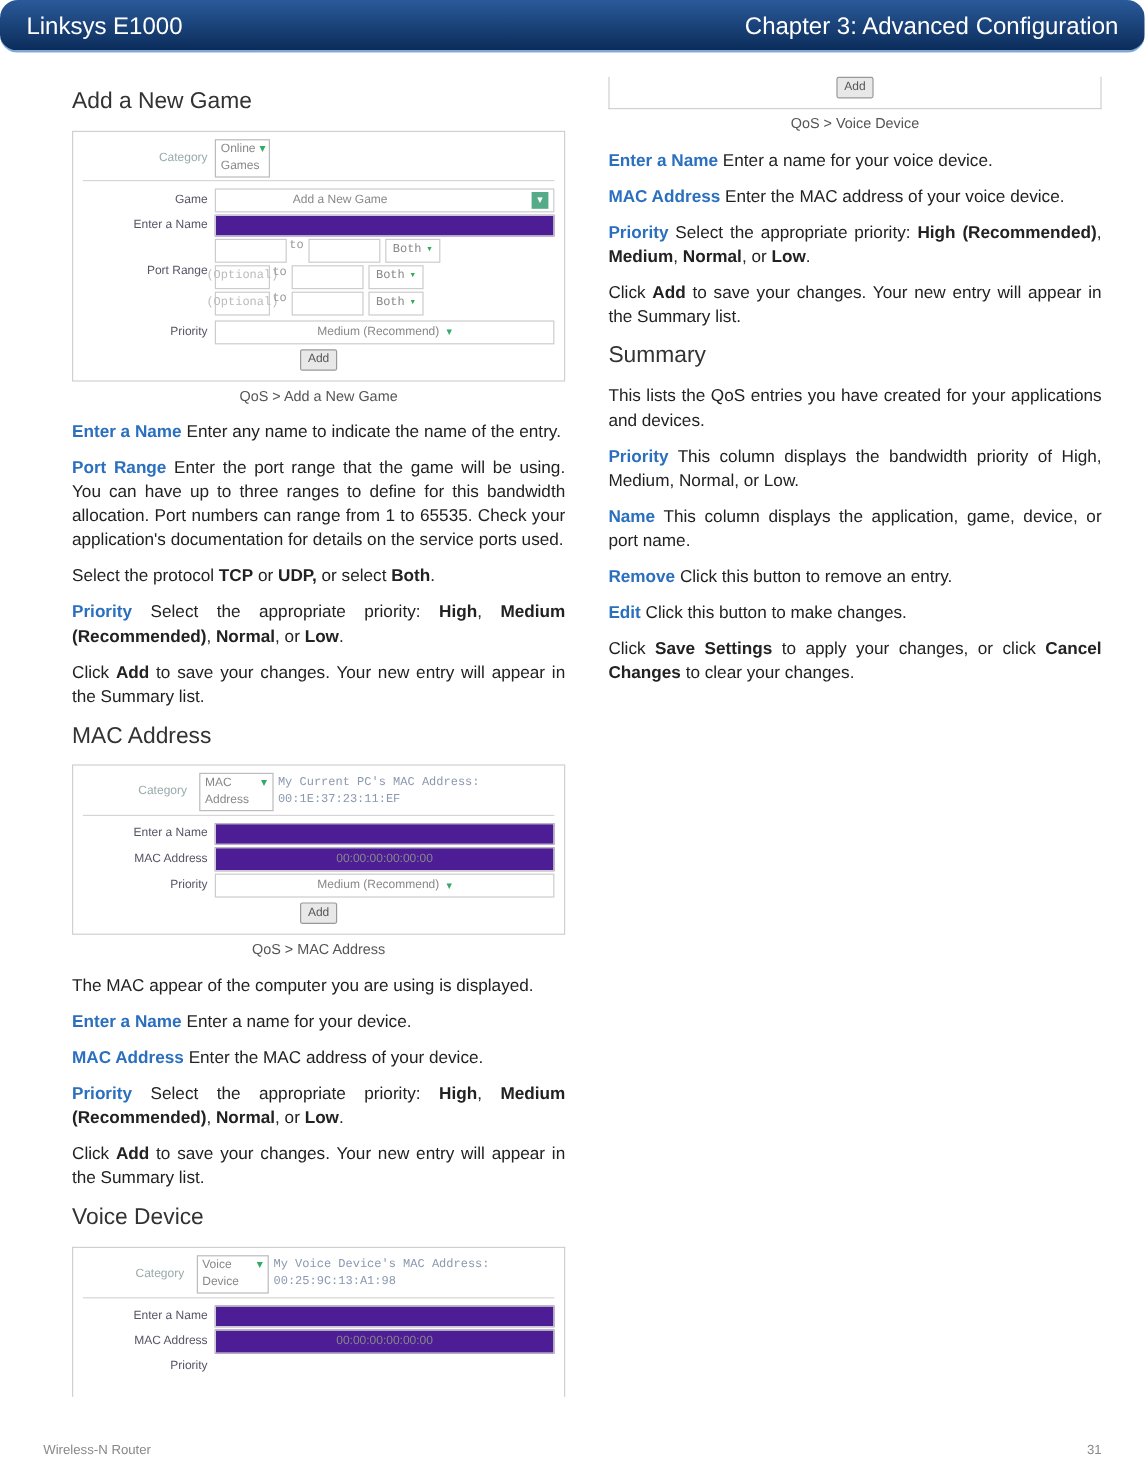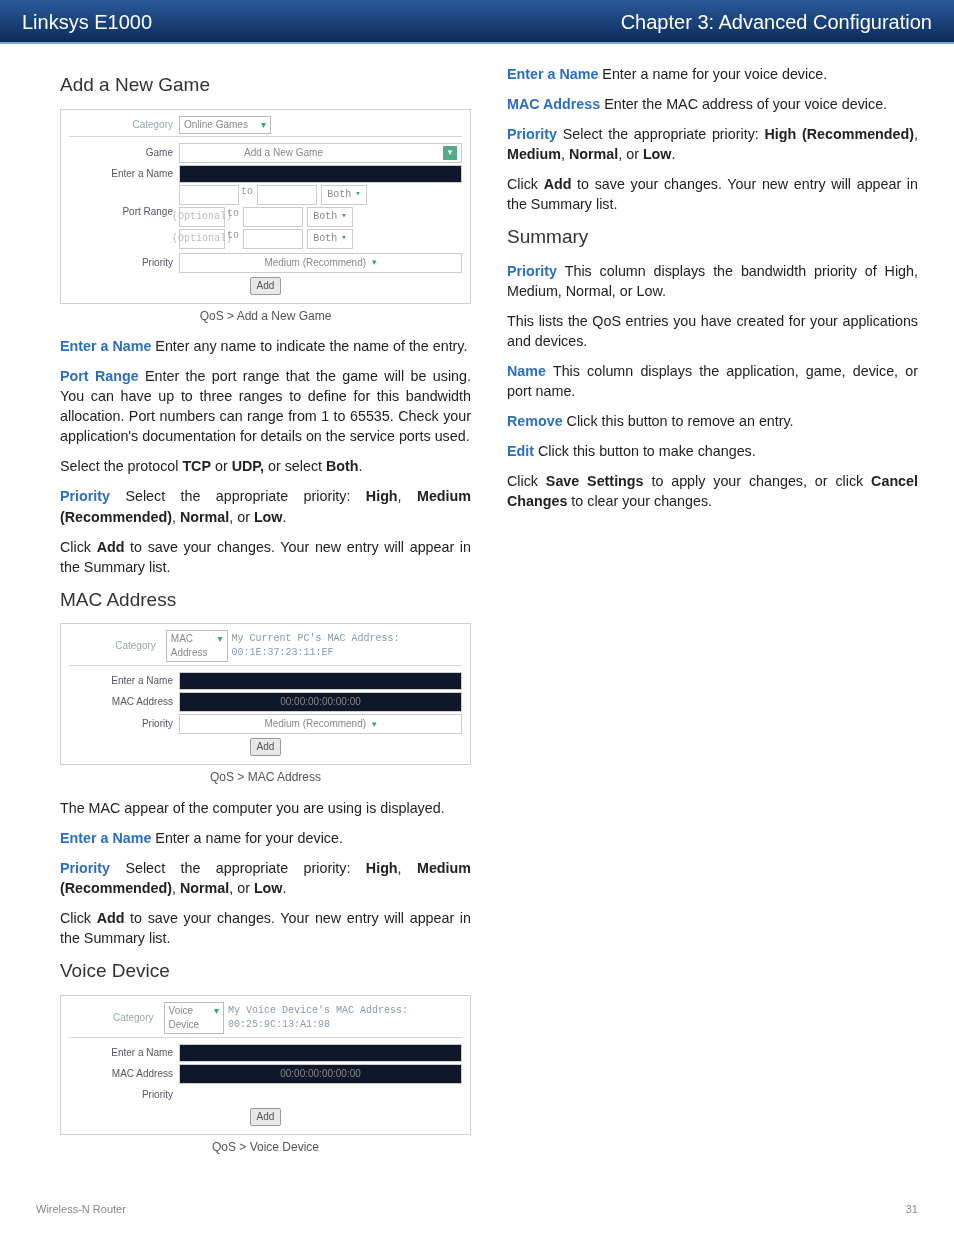--- a/index.html
+++ b/index.html
@@ -16,20 +16,21 @@
   .header-bar {
     background: linear-gradient(to bottom, #2a5a9a 0%, #0b2c5a 100%);
     color: #fff;
     padding: 8px 22px 6px 22px;
     display: flex;
     justify-content: space-between;
     font-size: 20px;
     border-bottom: 2px solid #7aa8d8;
     height: 44px;
     align-items: center;
+    border-radius: 15px;
   }
   .header-bar .right { font-weight: 400; }
   .page-content {
     padding: 20px 36px 0 36px;
     column-count: 2;
     column-gap: 36px;
     column-fill: auto;
     height: 1120px;
     margin-left: 24px;
   }
@@ -79,21 +80,21 @@
     padding: 2px 4px;
     font-size: 10px;
     color: #888;
     display:flex;
     align-items:center;
     justify-content:center;
     min-height:16px;
   }
   .fig-input {
     flex: 1;
-    background: #0f172a;
+    background: #4c1d95;
   }
   .fig-small { width: 46px; justify-content:center; }
   .fig-med  { width: 60px; justify-content:center; }
   .fig-to   { width: 18px; border:none; background:transparent; color:#999; padding:0 2px; justify-content:center;}
   .fig-drop::after {
     content: "▾";
     color: #3a5;
     margin-left: 4px;
     font-size: 9px;
   }
@@ -123,21 +124,21 @@
     justify-content: space-between;
     font-size: 11px;
     color: #888;
   }
   .top-line-row{
      display:flex; align-items:center; gap:4px; margin-bottom:3px;
      color:#8a98b0; font-size:10px;
   }
   .top-line-row .mac-text{ margin-left:auto; color:#8a98b0;font-family:Liberation Mono, monospace;}
   .game-dd{
-     border:1px solid #bbb; width:92px; color:#888; display:flex; padding:1px 4px; font-size:10px;
+     border:1px solid #bbb; width:46px; color:#888; display:flex; padding:1px 4px; font-size:10px;
   }
   .game-dd::after{content:"▾"; margin-left:auto; color:#3a6;}
   .pri-drop{
      border:1px solid #ccc; flex:1; display:flex; justify-content:center; align-items:center;
      color:#888; font-size:10px; padding:2px 4px;
   }
   .pri-drop::after{content:"▾"; margin-left:6px; color:#3a6; font-size:9px;}
   .gbig{ flex:1; border:1px solid #ccc; display:flex; align-items:center; padding:2px 4px; font-size:10px; color:#888; background:#fff;}
   .gbig .arrow{ margin-left:auto; width:14px; height:14px; background:#5a8; color:#fff; font-size:9px; display:flex; align-items:center; justify-content:center;}
   .hr-line{ border:none; border-top:1px solid #d6d6d6; margin:2px 0 6px 0;}
@@ -232,20 +233,21 @@
         <div class="fig-label bold">Priority</div>
         <div class="pri-drop">Medium (Recommend)</div>
       </div>
       <div class="add-row"><span class="btn-add">Add</span></div>
     </div>
   </div>
   <div class="caption">QoS &gt; MAC Address</div>
 
   <p class="body-p">The MAC appear of the computer you are using is displayed.</p>
   <p class="body-p"><span class="term">Enter a Name</span><span>  Enter a name for your device.</span></p>
+  <p class="body-p"><span class="term">MAC Address</span><span>  Enter the MAC address of your device.</span></p>
   <p class="body-p"><span class="term">Priority</span><span>  Select the appropriate priority: </span><span class="bold">High</span><span>, </span><span class="bold">Medium (Recommended)</span><span>, </span><span class="bold">Normal</span><span>, or </span><span class="bold">Low</span><span>.</span></p>
   <p class="body-p"><span>Click </span><span class="bold">Add</span><span> to save your changes. Your new entry will appear in the Summary list.</span></p>
 
   <h2 class="section-title">Voice Device</h2>
 
   <div class="figure">
     <div class="figure-inner">
       <div class="top-line-row">
         <span class="fig-label" style="width:110px; color:#9aa;">Category</span>
         <span class="game-dd" style="width:72px;">Voice Device</span>
@@ -269,22 +271,22 @@
   <div class="caption">QoS &gt; Voice Device</div>
 
   <p class="body-p"><span class="term">Enter a Name</span><span>  Enter a name for your voice device.</span></p>
 
   <p class="body-p"><span class="term">MAC Address</span><span> Enter the MAC address of your voice device.</span></p>
   <p class="body-p"><span class="term">Priority</span><span> Select the appropriate priority: </span><span class="bold">High (Recommended)</span><span>, </span><span class="bold">Medium</span><span>, </span><span class="bold">Normal</span><span>, or </span><span class="bold">Low</span><span>.</span></p>
   <p class="body-p"><span>Click </span><span class="bold">Add</span><span> to save your changes. Your new entry will appear in the Summary list.</span></p>
 
   <h2 class="section-title">Summary</h2>
 
+  <p class="body-p">This lists the QoS entries you have created for your applications and devices.</p>
   <p class="body-p"><span class="term">Priority</span><span>  This column displays the bandwidth priority of High, Medium, Normal, or Low.</span></p>
-  <p class="body-p">This lists the QoS entries you have created for your applications and devices.</p>
   <p class="body-p"><span class="term">Name</span><span> This column displays the application, game, device, or port name.</span></p>
   <p class="body-p"><span class="term">Remove</span><span>  Click this button to remove an entry.</span></p>
   <p class="body-p"><span class="term">Edit</span><span>  Click this button to make changes.</span></p>
   <p class="body-p"><span>Click </span><span class="bold">Save Settings</span><span> to apply your changes, or click </span><span class="bold">Cancel Changes</span><span> to clear your changes.</span></p>
 
 </div>
 
 <div class="footer">
   <span>Wireless-N Router</span>
   <span>31</span>

